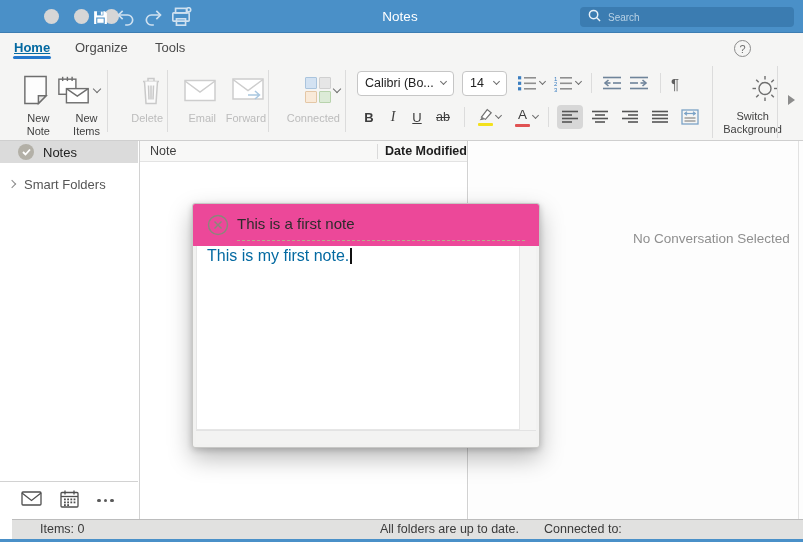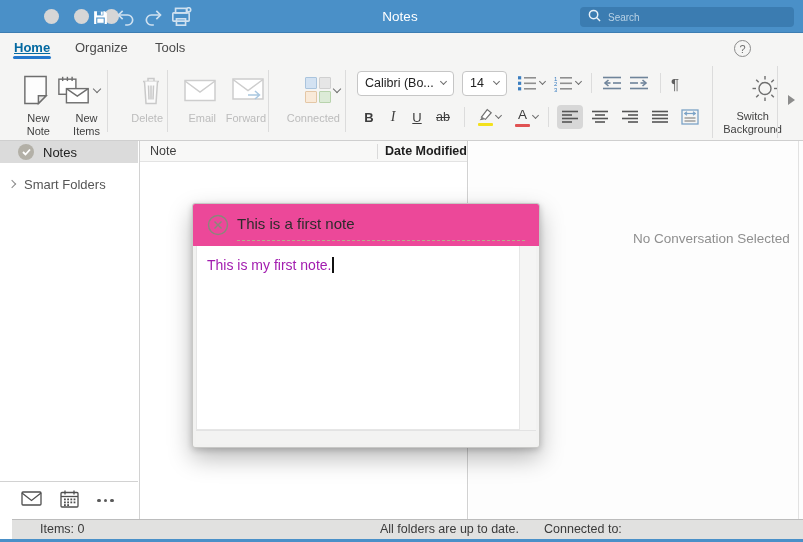--- a/index.html
+++ b/index.html
@@ -90,21 +90,21 @@
   .st-connected{left:532px;}
   .bottomstrip{position:absolute;left:0;right:0;bottom:0;height:3px;background:#4a90c8;}
 
   
   .note-popup{position:absolute;left:192px;top:203px;width:348px;height:245px;background:#f2f2f1;border:1px solid #c8c8c6;border-radius:3px;box-shadow:0 10px 24px rgba(0,0,0,.28),0 2px 6px rgba(0,0,0,.18);z-index:50;}
   .np-header{position:absolute;top:0;left:0;right:0;height:42px;background:#ec4899;border-radius:2px 2px 0 0;}
   .np-close{position:absolute;left:14px;top:10px;width:22px;height:22px;cursor:default;}
   .np-title{position:absolute;left:44px;top:11px;font-size:15px;color:#2c2c2c;}
   .np-dash{position:absolute;left:44px;right:14px;bottom:5px;border-top:1.5px dashed #b5ad8a;}
   .np-body{position:absolute;left:3px;top:42px;right:3px;bottom:17px;display:flex;}
-  .np-text-area{flex:1;background:#fff;border:1px solid #e6e6e6;border-top:none;padding:11px 10px;font-size:14px;color:#a21caf;cursor:text;}
+  .np-text-area{flex:1;background:#fff;border:1px solid #e6e6e6;border-top:none;padding:1px 10px;font-size:16px;color:#0369a1;cursor:text;}
   .np-gutter{width:16px;background:#f5f5f4;}
   .np-footer{position:absolute;left:3px;right:3px;bottom:3px;height:14px;background:#f3f3f2;border-top:1px solid #e3e3e3;}
   .caret{display:inline-block;width:1.5px;height:16px;background:#111;vertical-align:-3px;margin-left:1px;}
 </style>
 </head>
 <body>
 
 <div class="window">
 
   <div class="titlebar">

